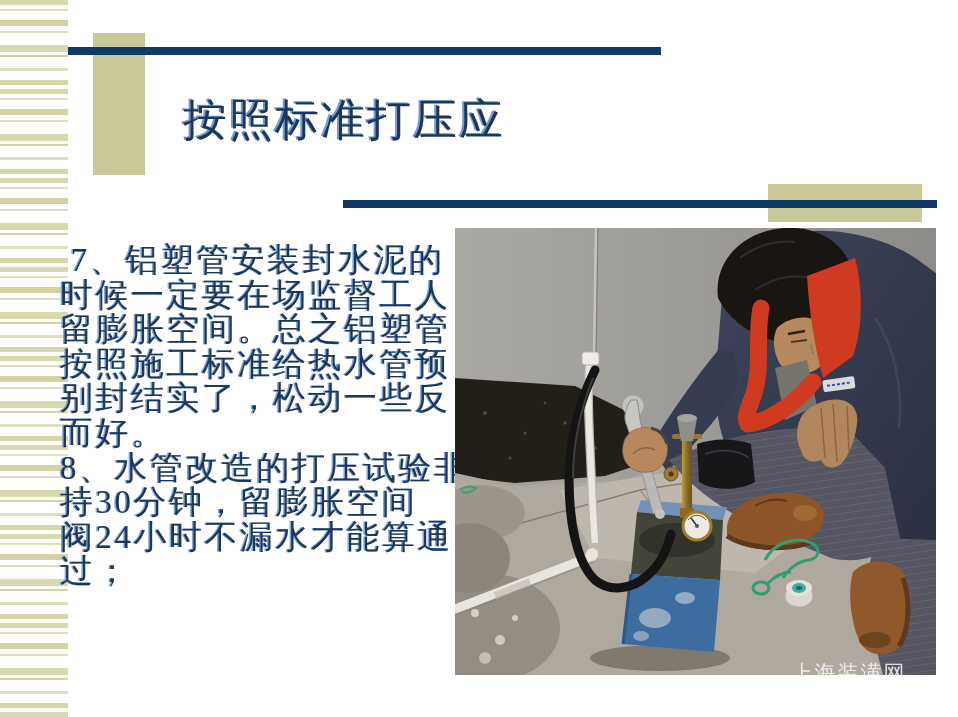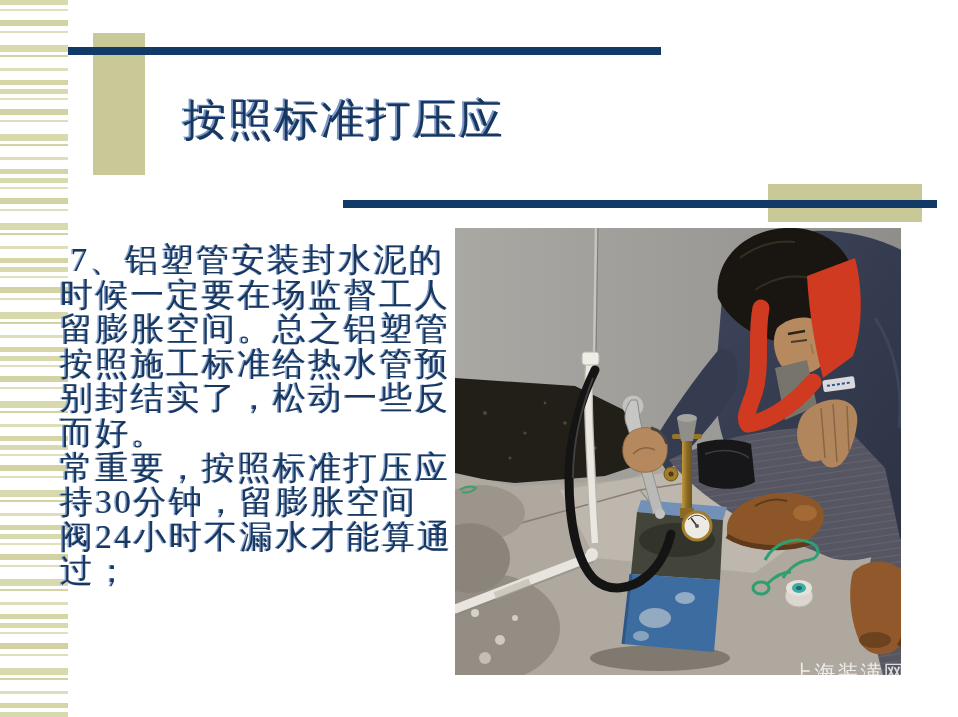--- a/index.html
+++ b/index.html
@@ -31,21 +31,21 @@
     text-shadow:-2px -1px 0 #7b96c8;white-space:pre;
   }
   .body-text{
     position:absolute;left:60px;top:213px;width:412px;color:#17375e;
     font-size:33px;line-height:34.6px;letter-spacing:2.5px;
     text-shadow:-1.5px -0.5px 0 #8aa4cf;
     margin-top:30px;
   }
   .body-line{white-space:pre;height:34.6px;overflow:visible;}
   .photo{
-    position:absolute;left:455px;top:228px;width:446px;height:447px;
+    position:absolute;left:455px;top:228px;width:481px;height:447px;
     overflow:hidden;background:#a4a29d;
   }
   .photo svg{display:block;}
 </style>
 </head>
 <body>
 
 <div class="slide">
 
   <div class="stripes"></div>
@@ -56,21 +56,21 @@
 
   <div class="slide-title">按照标准打压应</div>
 
   <div class="body-text">
       <div class="body-line"> 7、铝塑管安装封水泥的</div>
       <div class="body-line">时候一定要在场监督工人</div>
       <div class="body-line">留膨胀空间。总之铝塑管</div>
       <div class="body-line">按照施工标准给热水管预</div>
       <div class="body-line">别封结实了，松动一些反</div>
       <div class="body-line">而好。</div>
-      <div class="body-line">常重要，按照标准打压应</div>
+      <div class="body-line">8、水管改造的打压试验非</div>
       <div class="body-line">持30分钟，留膨胀空间</div>
       <div class="body-line">阀24小时不漏水才能算通</div>
       <div class="body-line">过；</div>
     </div>
 
   <div class="photo">
     <svg width="482" height="447" viewBox="0 0 482 447" xmlns="http://www.w3.org/2000/svg">
       <defs>
         <linearGradient id="wallGrad" x1="0" y1="0" x2="1" y2="0">
           <stop offset="0" stop-color="#aaa8a3"></stop>

